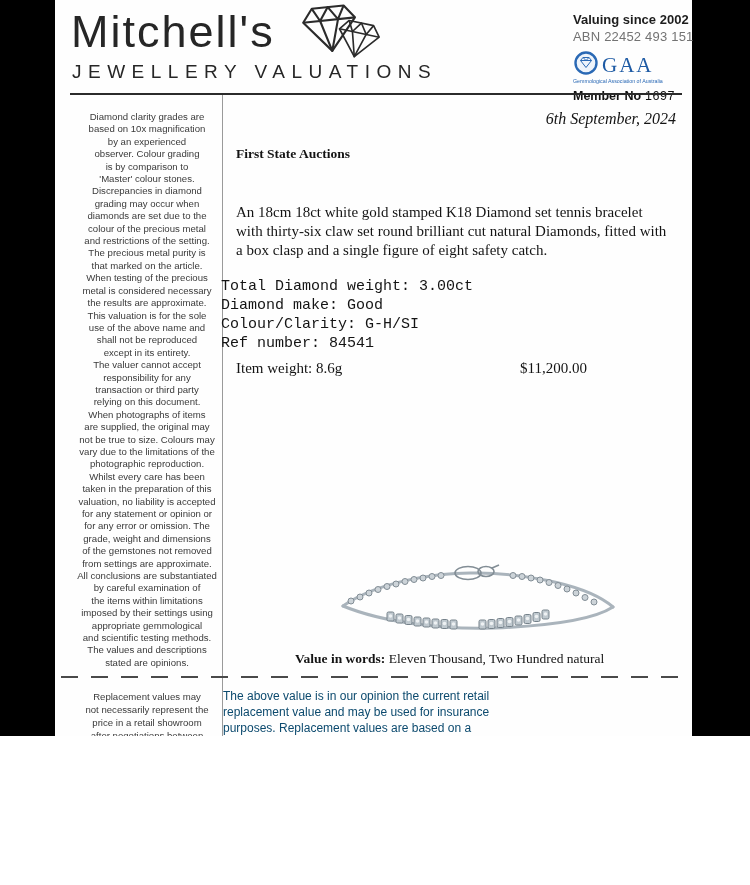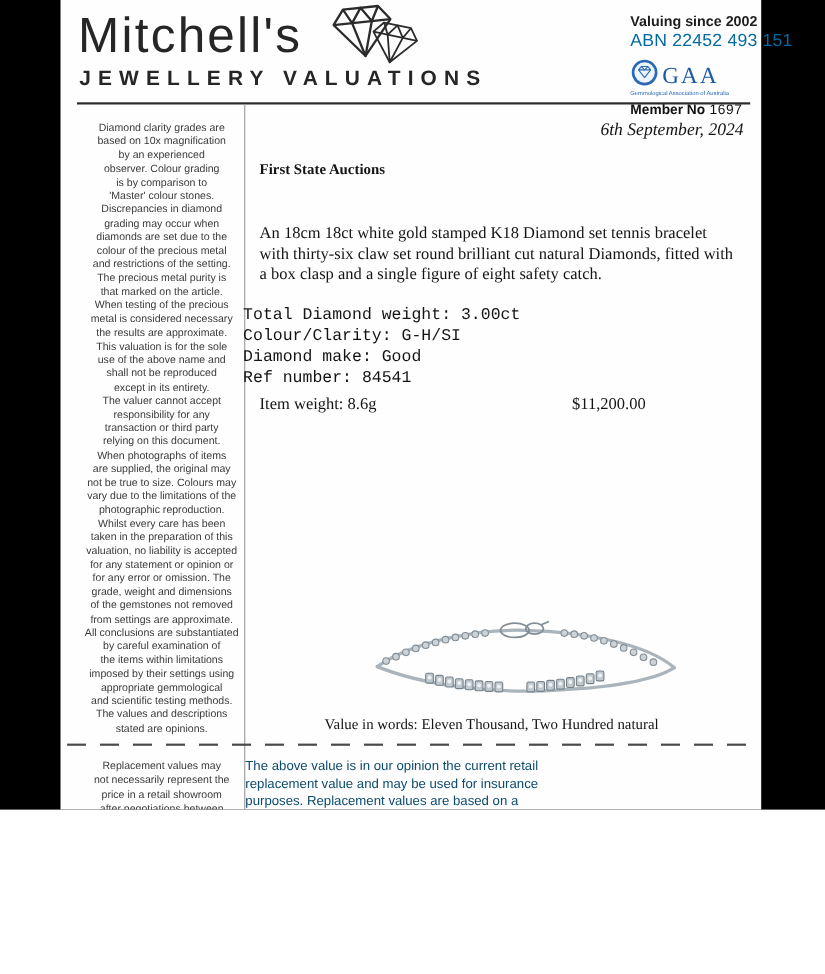--- a/index.html
+++ b/index.html
@@ -5,25 +5,25 @@
   * { margin:0; padding:0; box-sizing:border-box; }
   html,body { width:750px; height:885px; }
   body { font-family:"Liberation Sans", sans-serif; }
   .screen { position:relative; width:750px; height:736px; background:#000; overflow:hidden; }
   .paper { position:absolute; left:55px; top:0; width:637px; height:885px; background:#fefefe; }
 
   
   .brand-name { position:absolute; left:16px; top:6px; font-size:45px; font-weight:300;
                 letter-spacing:2px; color:#262626; }
   .diamonds-svg { position:absolute; left:247px; top:1px; }
-  .brand-sub { position:absolute; left:17px; top:61px; font-size:19px; font-weight:700;
+  .brand-sub { position:absolute; left:17px; top:61px; font-size:19px; font-weight:400;
                letter-spacing:6.5px; color:#262626; white-space:nowrap; }
   .cred { position:absolute; left:518px; top:12px; width:104px; }
   .cred .tagline { font-size:13px; font-weight:700; color:#1d1d1d; white-space:nowrap; }
-  .cred .abn { font-size:16px; color:#0369a1; margin-top:2px; white-space:nowrap; letter-spacing:0.2px; }
+  .cred .abn { font-size:13px; color:#737373; margin-top:2px; white-space:nowrap; letter-spacing:0.2px; }
   .gaa-row { display:flex; align-items:center; margin-top:6px; gap:3px; }
   .gaa-name { font-family:"Liberation Serif", serif; font-size:21px; letter-spacing:2px; color:#1d5aa4;text-align:center; }
   .gaa-caption { font-size:5.3px; color:#2a69b5; margin-top:-2px; white-space:nowrap; }
   .member { font-size:12.5px; margin-top:5px; color:#111; white-space:nowrap; }
   .member .lbl { font-weight:700; }
   .member .num { font-weight:400; margin-left:4px; letter-spacing:0.5px; }
   .header-rule { position:absolute; left:15px; top:93px; width:612px; height:2px; background:#2b2b2b; }
 
   
   .v-rule { position:absolute; left:167px; top:95px; width:1px; height:750px; background:#9a9a9a; }
@@ -43,21 +43,21 @@
   .client { position:absolute; left:181px; top:146px; font-size:13.5px; font-weight:700; }
   .desc { position:absolute; left:181px; top:203px; width:460px; font-size:15px;
           line-height:19px; white-space:pre-line; }
   .details { position:absolute; left:166px; top:277px; font-size:15px; line-height:19px;font-family:Liberation Mono, monospace; }
   .item-weight { position:absolute; left:181px; top:360px; font-size:15px; }
   .price { position:absolute; left:465px; top:360px; font-size:15px; }
 
   .bracelet { position:absolute; left:272px; top:560px; }
 
   .value-words { position:absolute; left:240px; top:651px; font-size:13.5px; white-space:nowrap; }
-  .value-words .lbl { font-weight:400;text-align:right; }
+  .value-words .lbl { font-weight:700;text-align:right; }
 
   
   .cert-para { position:absolute; left:168px; top:688px; width:276px; font-size:12px;
                line-height:16.2px; color:#0c4a6e; white-space:pre-line; }
   .signed-row { position:absolute; left:168px; top:779px; width:454px; display:flex; align-items:flex-end; }
   .signed-lbl { font-size:12.5px; font-weight:700; color:#222; padding-bottom:1px; }
   .sig-line { flex:1; border-bottom:2px dotted #6b6b6b; text-align:center; padding-bottom:0px; }
   .signature { font-family:"Liberation Serif", serif; font-style:italic; font-weight:700;
                font-size:14.5px; color:#141414; }
   .membership { position:absolute; left:168px; top:818px; font-size:13px; color:#141414; }
@@ -187,22 +187,22 @@
 current exchange rate.</div>
 
     <div class="serif date">6th September, 2024</div>
     <div class="serif client">First State Auctions</div>
     <div class="serif desc">An 18cm 18ct white gold stamped K18 Diamond set tennis bracelet
 with thirty-six claw set round brilliant cut natural Diamonds, fitted with
 a box clasp and a single figure of eight safety catch.</div>
 
     <div class="serif details">
       <div>Total Diamond weight: 3.00ct</div>
+      <div>Diamond make: Good</div>
       <div>Colour/Clarity: G-H/SI</div>
-      <div>Diamond make: Good</div>
       <div>Ref number: 84541</div>
     </div>
 
     <div class="serif item-weight">Item weight: 8.6g</div>
     <div class="serif price">$11,200.00</div>
 
     <span class="bracelet">
       <svg width="300" height="78" viewBox="0 0 300 78">
         <g fill="none" stroke="#aab4bc" stroke-width="3" stroke-linecap="round">
           <path d="M 16 46 C 50 22, 110 12, 150 13 C 205 14, 262 26, 286 47"></path>

